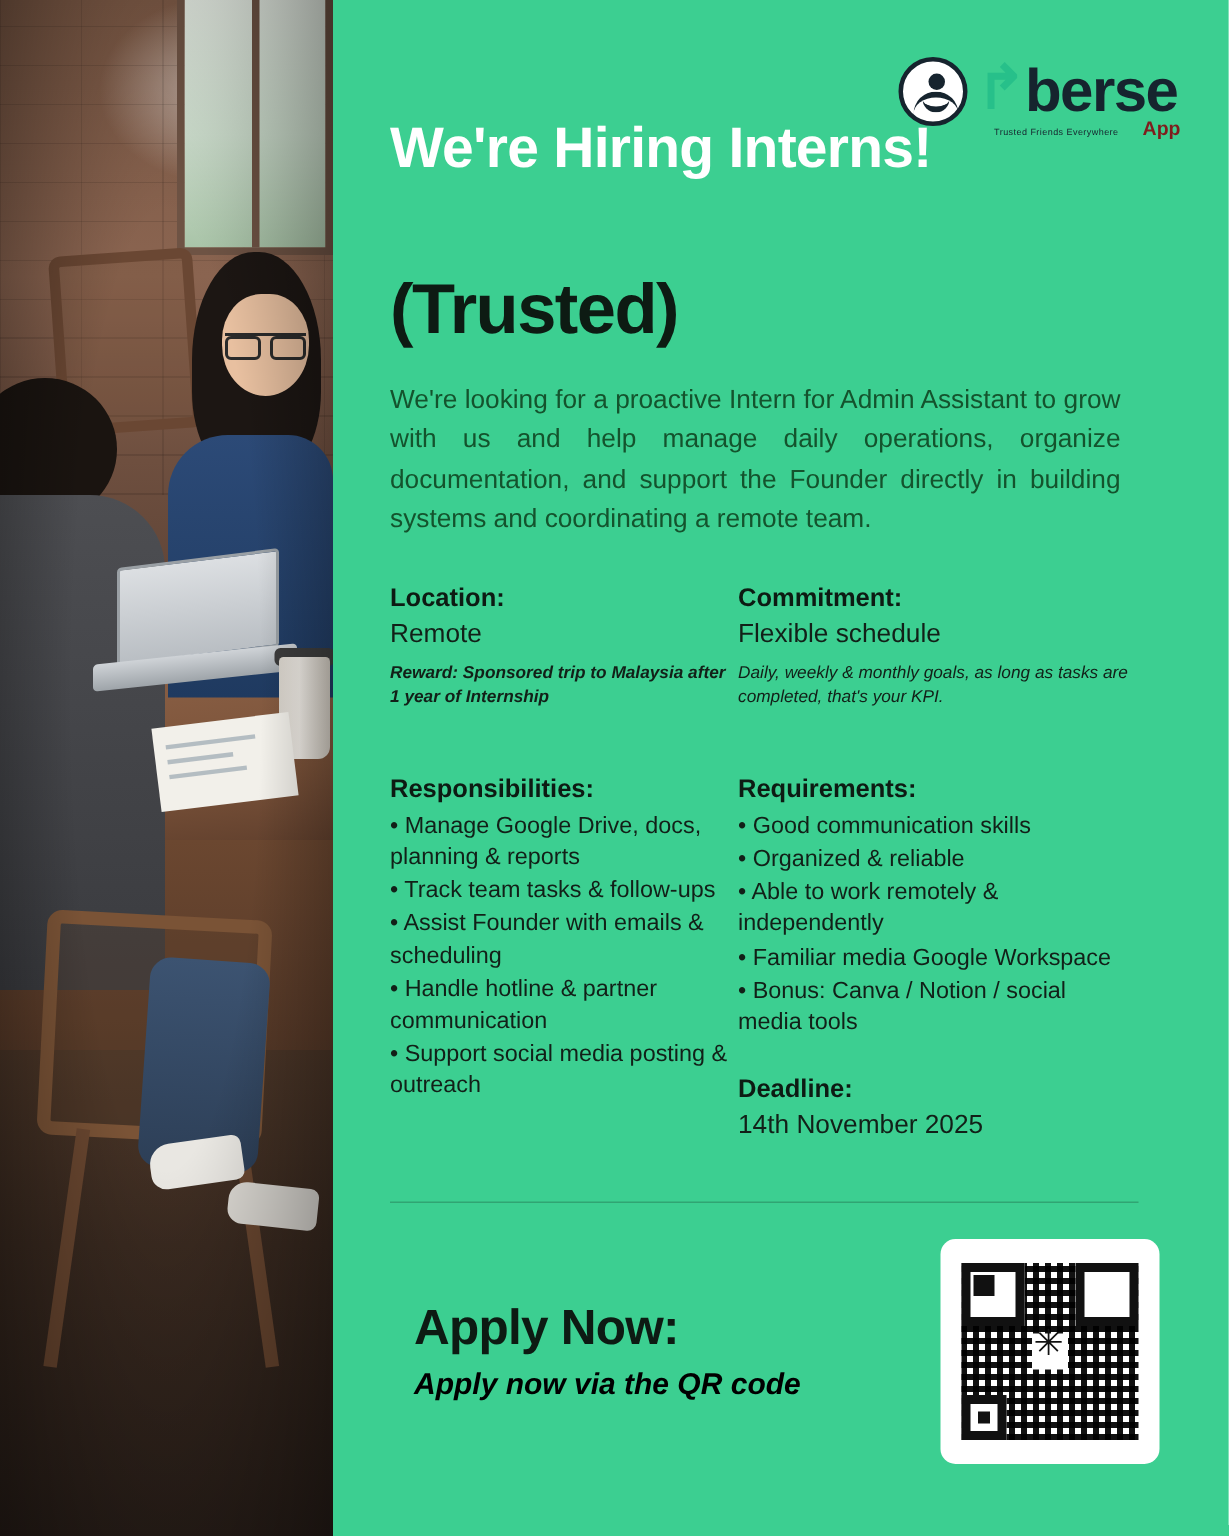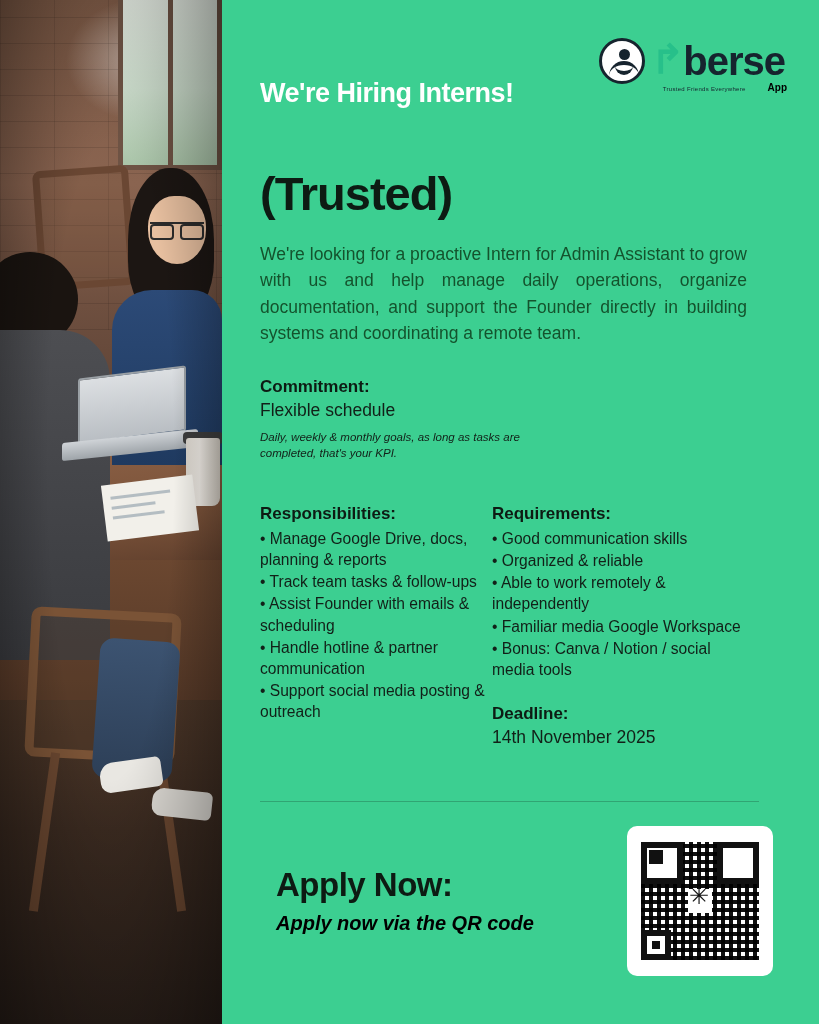--- a/index.html
+++ b/index.html
@@ -190,26 +190,26 @@
   }
   .logo-word .swish {
     display: inline-block; color: #27c08a; transform: translateY(-2px);
   }
   .logo-sub {
     position: absolute; left: 12px; bottom: -11px;
     font-size: 6px; color: #16242e; letter-spacing: .3px; white-space: nowrap;
   }
   .logo-app {
     position: absolute; right: -2px; bottom: -12px;
-    font-size: 10px; font-weight: 700; color: #000000;
+    font-size: 13px; font-weight: 700; color: #7f1d1d;
   }
 
   .eyebrow {
     margin-top: 78px;
-    font-size: 27px; font-weight: 700; color: #ffffff;
+    font-size: 38px; font-weight: 700; color: #ffffff;
     letter-spacing: -0.5px;
   }
   .title {
     margin-top: 10px;
     font-size: 47px; font-weight: 700; color: #0d1b13;
     line-height: 1.06; letter-spacing: -1px;
   }
   .intro {
     margin-top: 22px;
     width: 487px;
@@ -362,20 +362,25 @@
     <div class="eyebrow">We're Hiring Interns!</div>
 
     <h1 class="title">
       <br>
       <span>(Trusted)</span>
     </h1>
 
     <p class="intro">We're looking for a proactive Intern for Admin Assistant to grow with us and help manage daily operations, organize documentation, and support the Founder directly in building systems and coordinating a remote team.</p>
 
     <div class="cols">
+      <div class="col-a">
+        <div class="block-label">Location:</div>
+        <div class="block-value">Remote</div>
+        <div class="block-note">Reward: Sponsored trip to Malaysia after 1 year of Internship</div>
+      </div>
       <div class="col-b">
         <div class="block-label">Commitment:</div>
         <div class="block-value">Flexible schedule</div>
         <div class="block-note light">Daily, weekly &amp; monthly goals, as long as tasks are completed, that's your KPI.</div>
       </div>
     </div>
 
     <div class="cols2">
       <div class="col-a">
         <div class="block-label">Responsibilities:</div>

